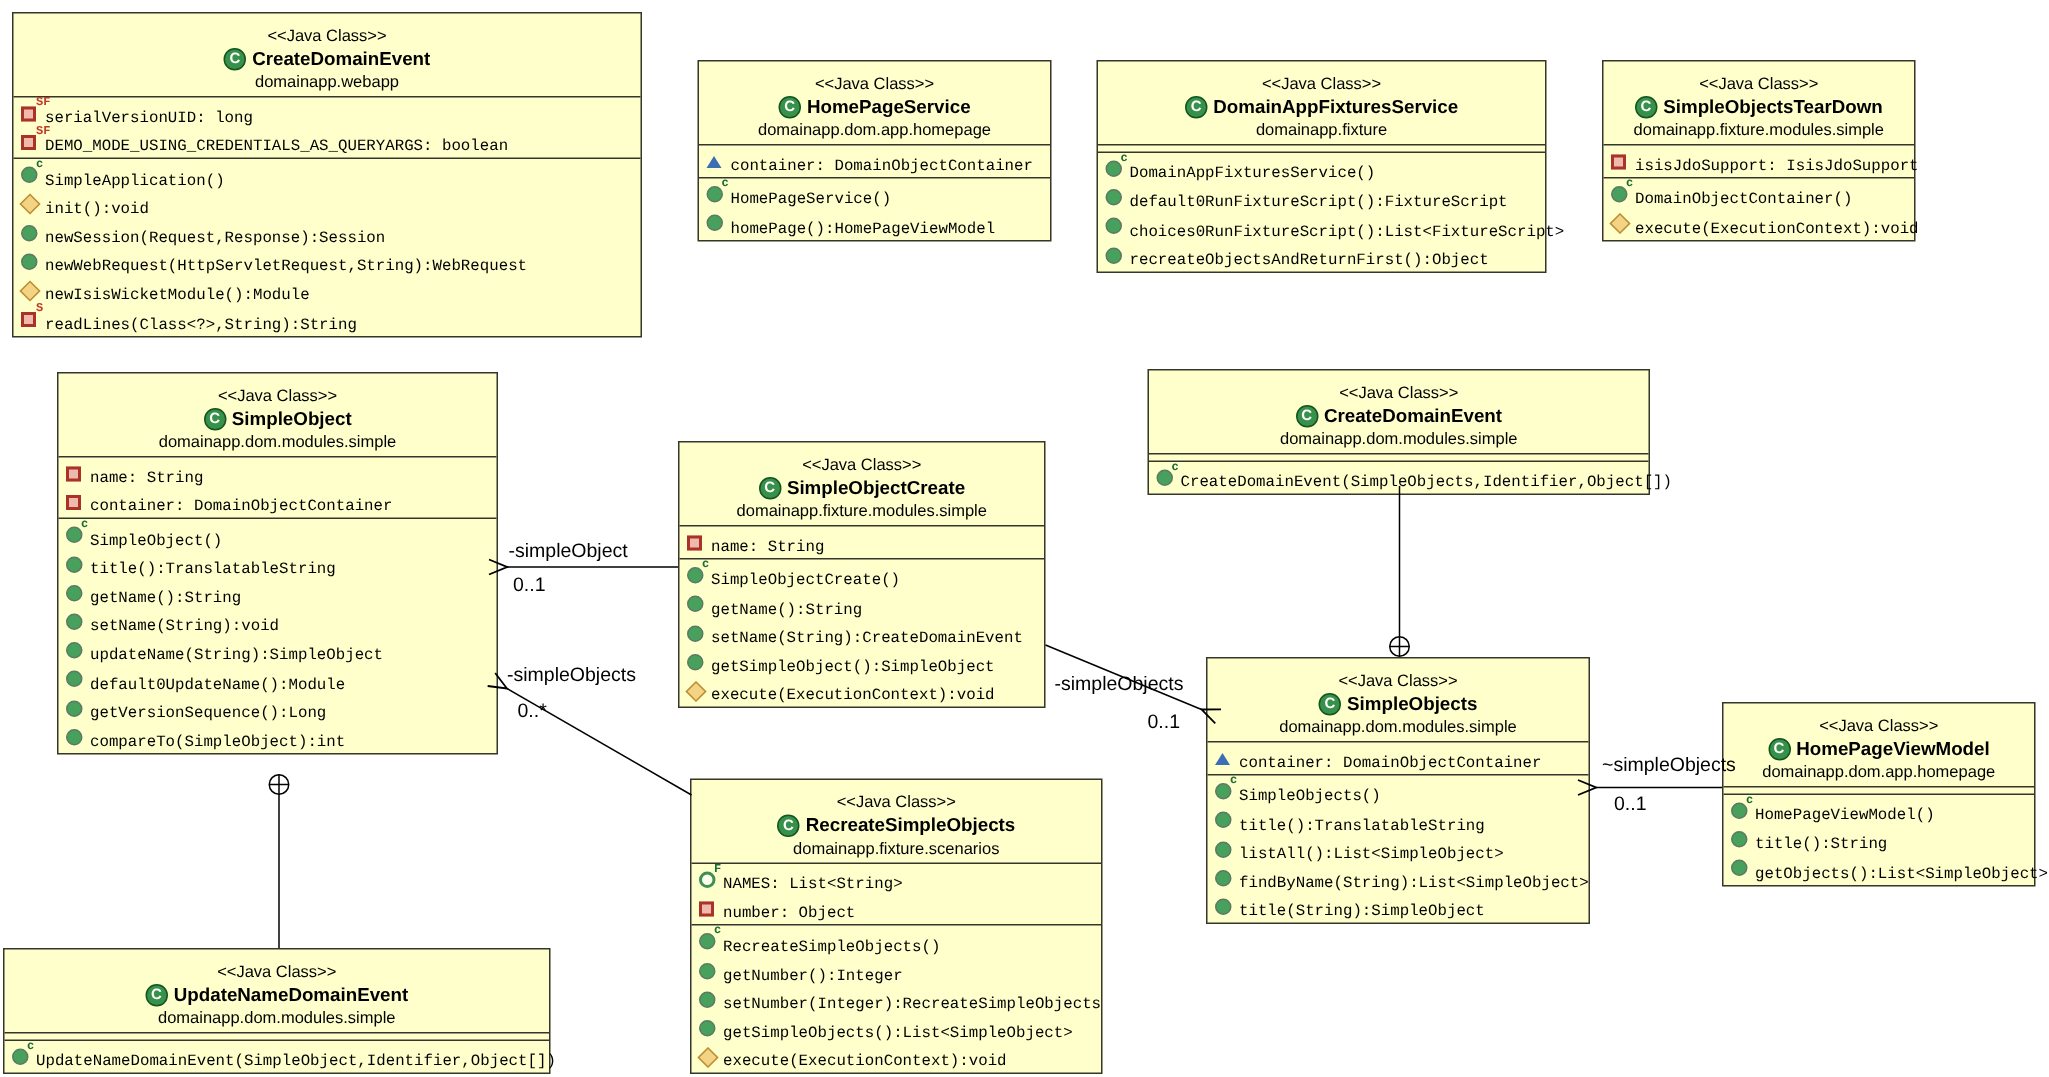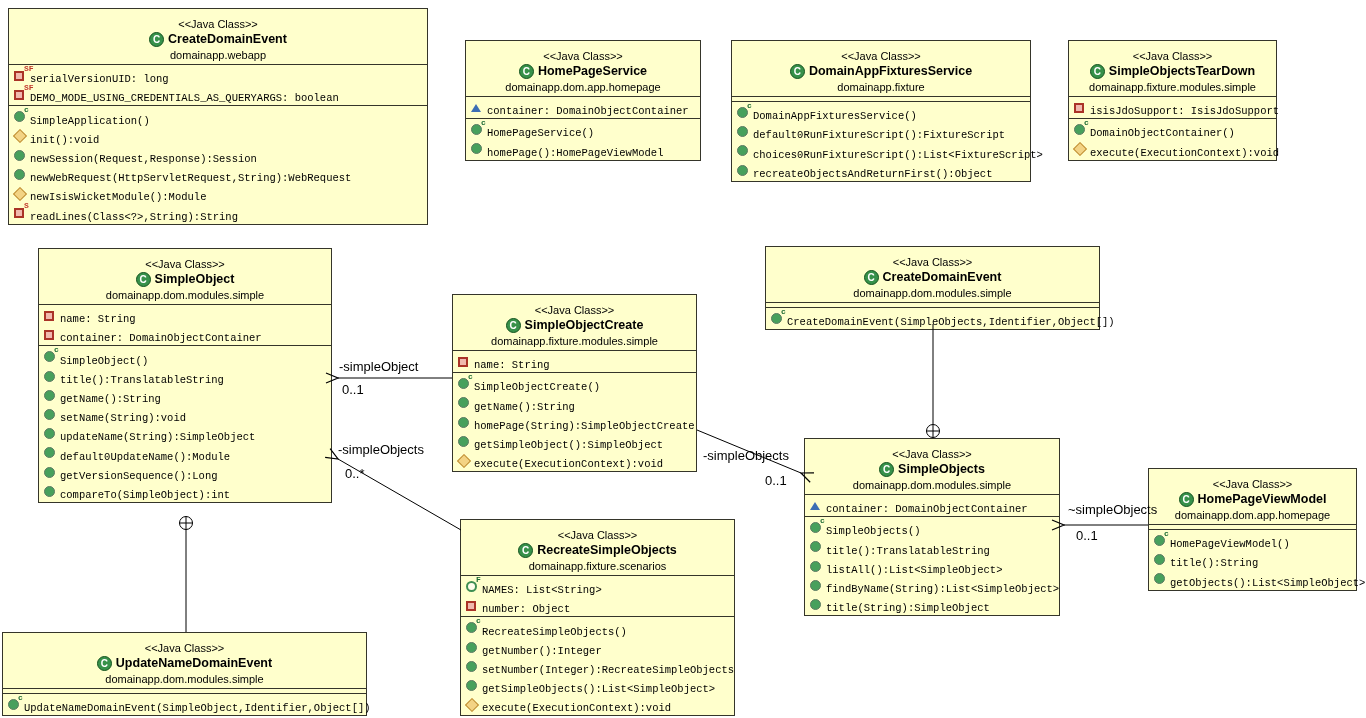--- a/index.html
+++ b/index.html
@@ -315,21 +315,21 @@
         <div class="m-row">
           <span class="icon-cell">
             <span class="ic-circle"></span>
           </span>
           <span>getName():String</span>
         </div>
         <div class="m-row">
           <span class="icon-cell">
             <span class="ic-circle"></span>
           </span>
-          <span>homePage(String):SimpleObjectCreate</span>
+          <span>setName(String):CreateDomainEvent</span>
         </div>
         <div class="m-row">
           <span class="icon-cell">
             <span class="ic-circle"></span>
           </span>
           <span>getSimpleObject():SimpleObject</span>
         </div>
         <div class="m-row">
           <span class="icon-cell">
             <span class="ic-diamond"></span>

